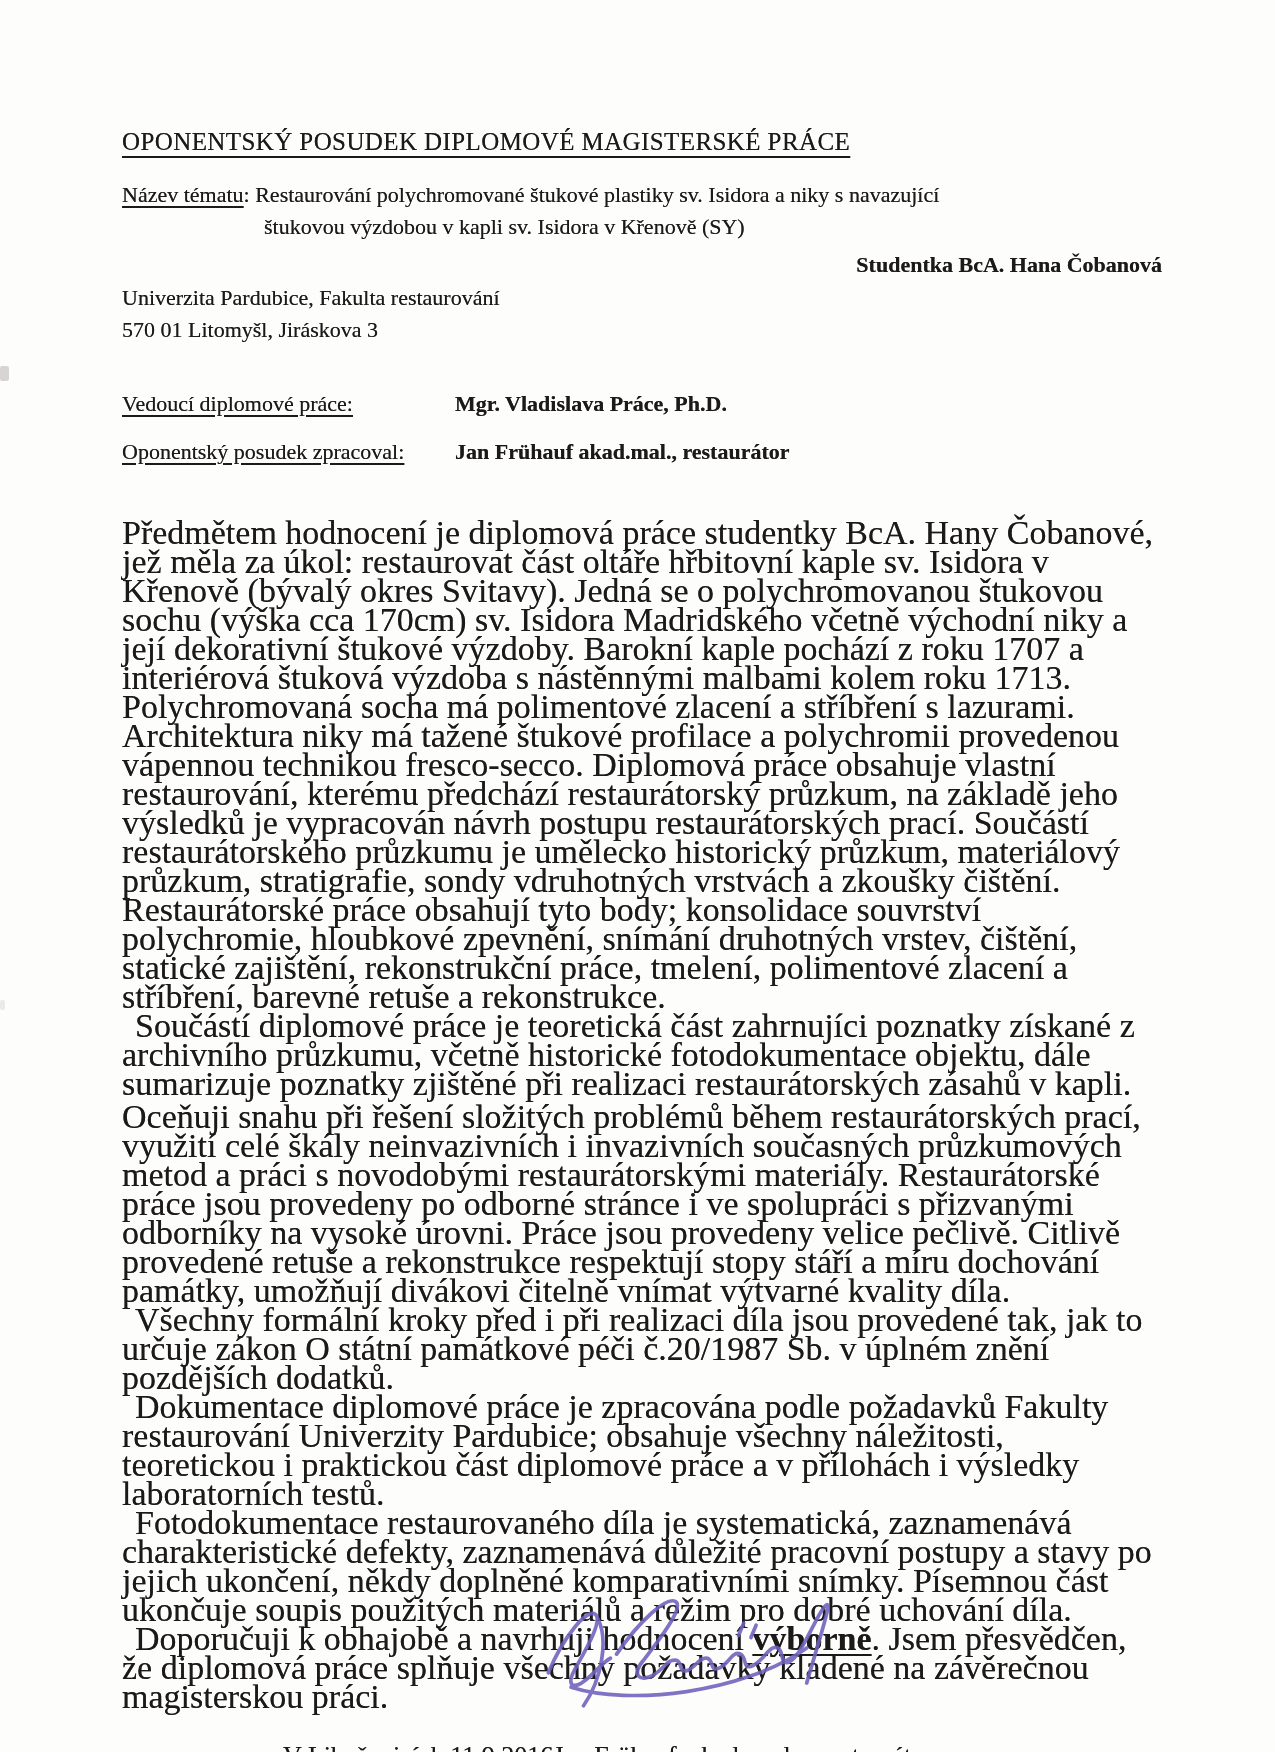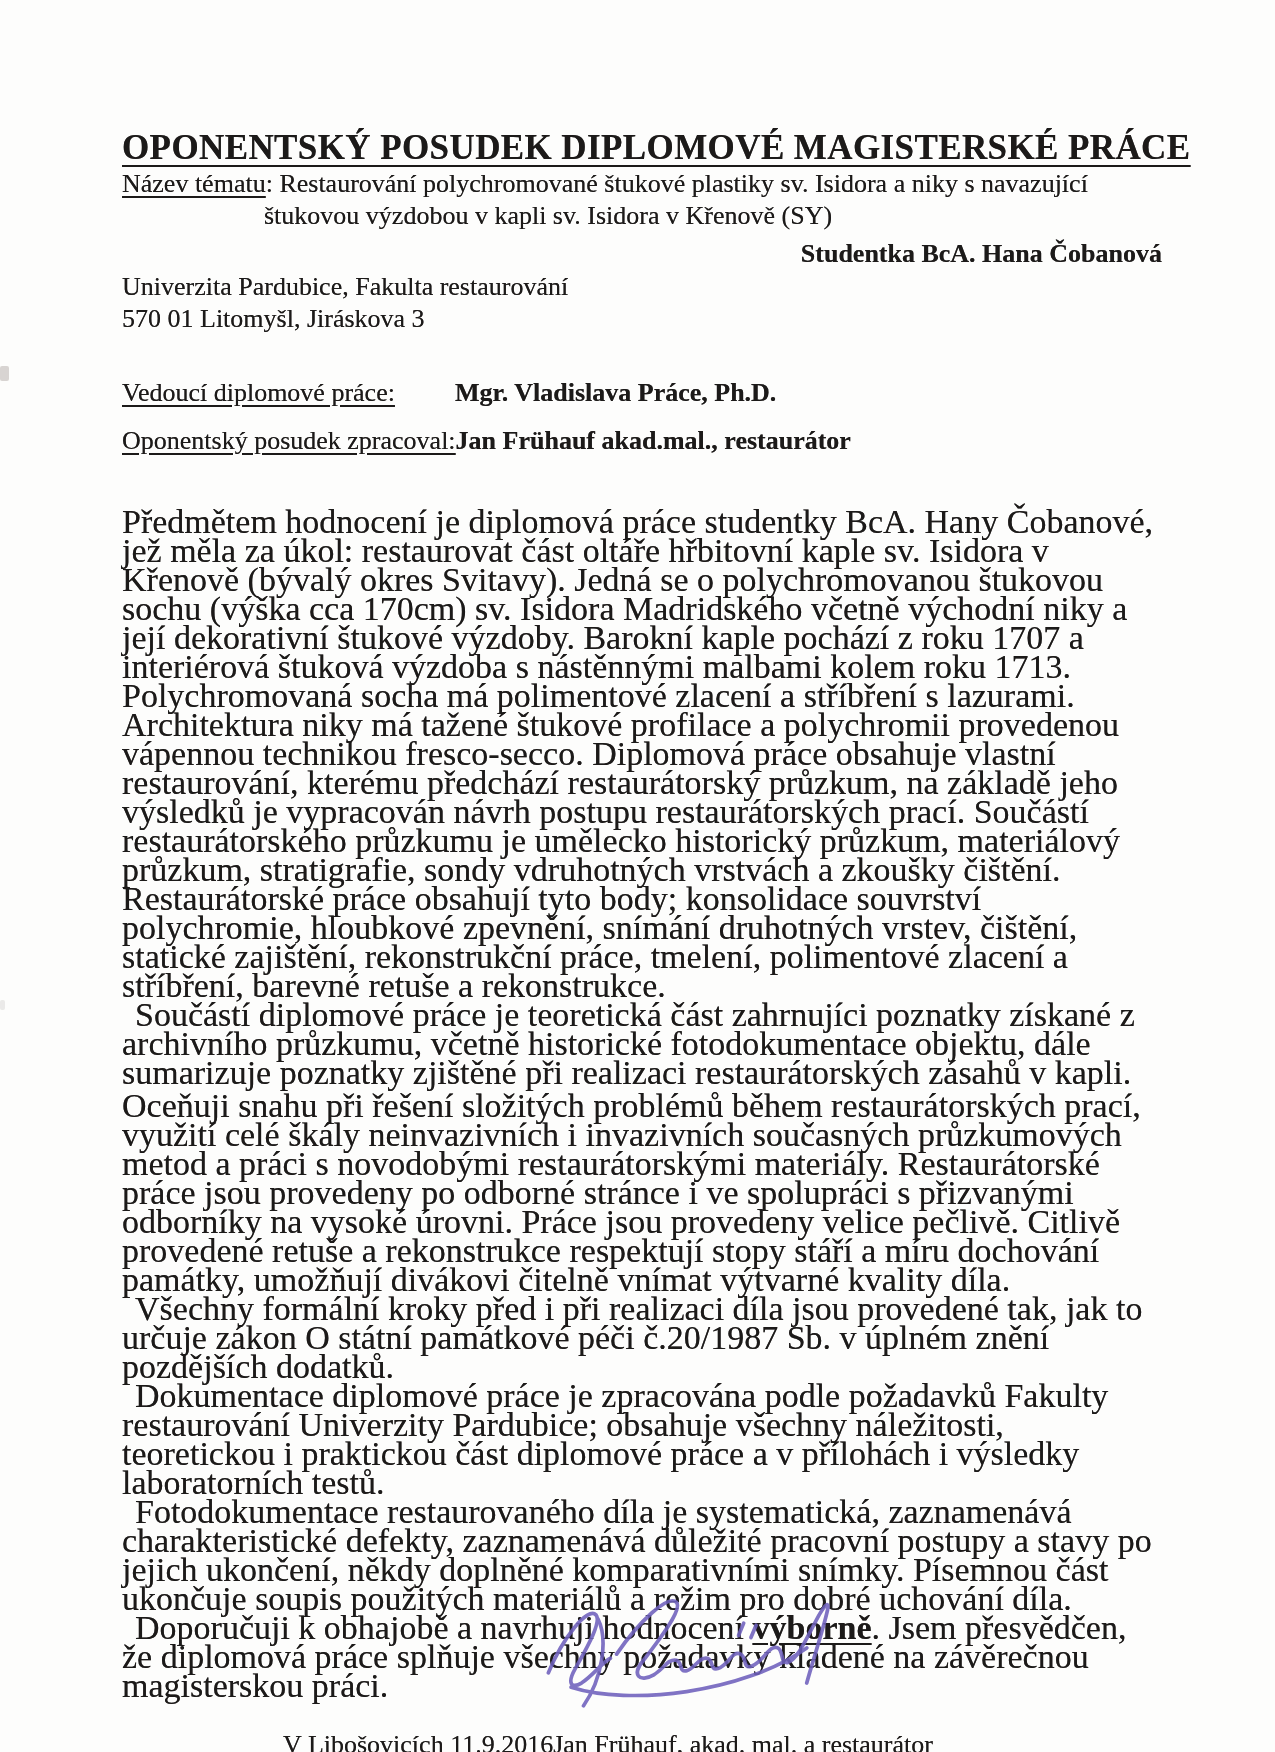--- a/index.html
+++ b/index.html
@@ -12,25 +12,25 @@
     position:relative;
     width:1275px; height:1752px;
     background:#fdfdfc;
     overflow:hidden;
     text-shadow:0 0 0.5px rgba(25,22,20,0.7);
   }
   .content {
     position:absolute; left:122px; top:128px; width:1040px;
   }
   .title {
-    font-size:35px; font-weight:bold; letter-spacing:0.4px;
+    font-size:25px; font-weight:normal; letter-spacing:0.4px;
     text-decoration:underline; text-decoration-thickness:2px; text-underline-offset:6px;
-    white-space:nowrap;
+    margin-bottom:23px; white-space:nowrap;
   }
-  .hdr { font-size:26px; line-height:32px; }
+  .hdr { font-size:22px; line-height:32px; }
   .topic { padding-left:142px; text-indent:-142px; margin-bottom:6px; }
   .u { text-decoration:underline; text-decoration-thickness:2px; text-underline-offset:4px; }
   .b { font-weight:bold; }
   .student-line { margin-left:140px; margin-bottom:1px;text-align:right; }
   .label-row { display:flex;margin-top:16px; }
   .label-col { flex:0 0 auto; min-width:333px; }
   .gap-sm { height:20px; }
   .gap-md { height:26px; }
   .gap-lg { height:30px; }
   .body-text { font-size:34px; line-height:29px; text-align:left; }

